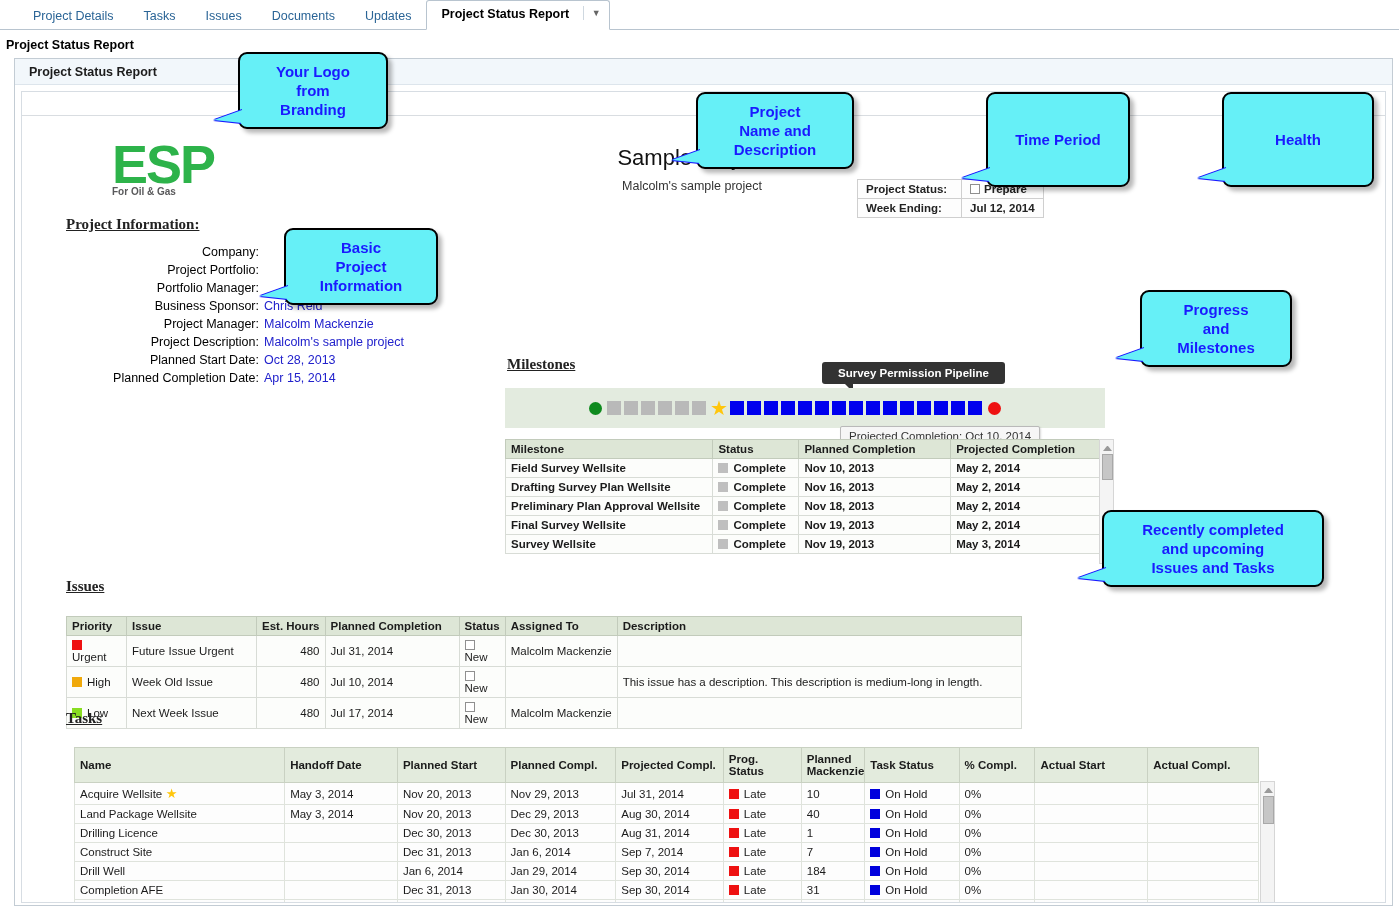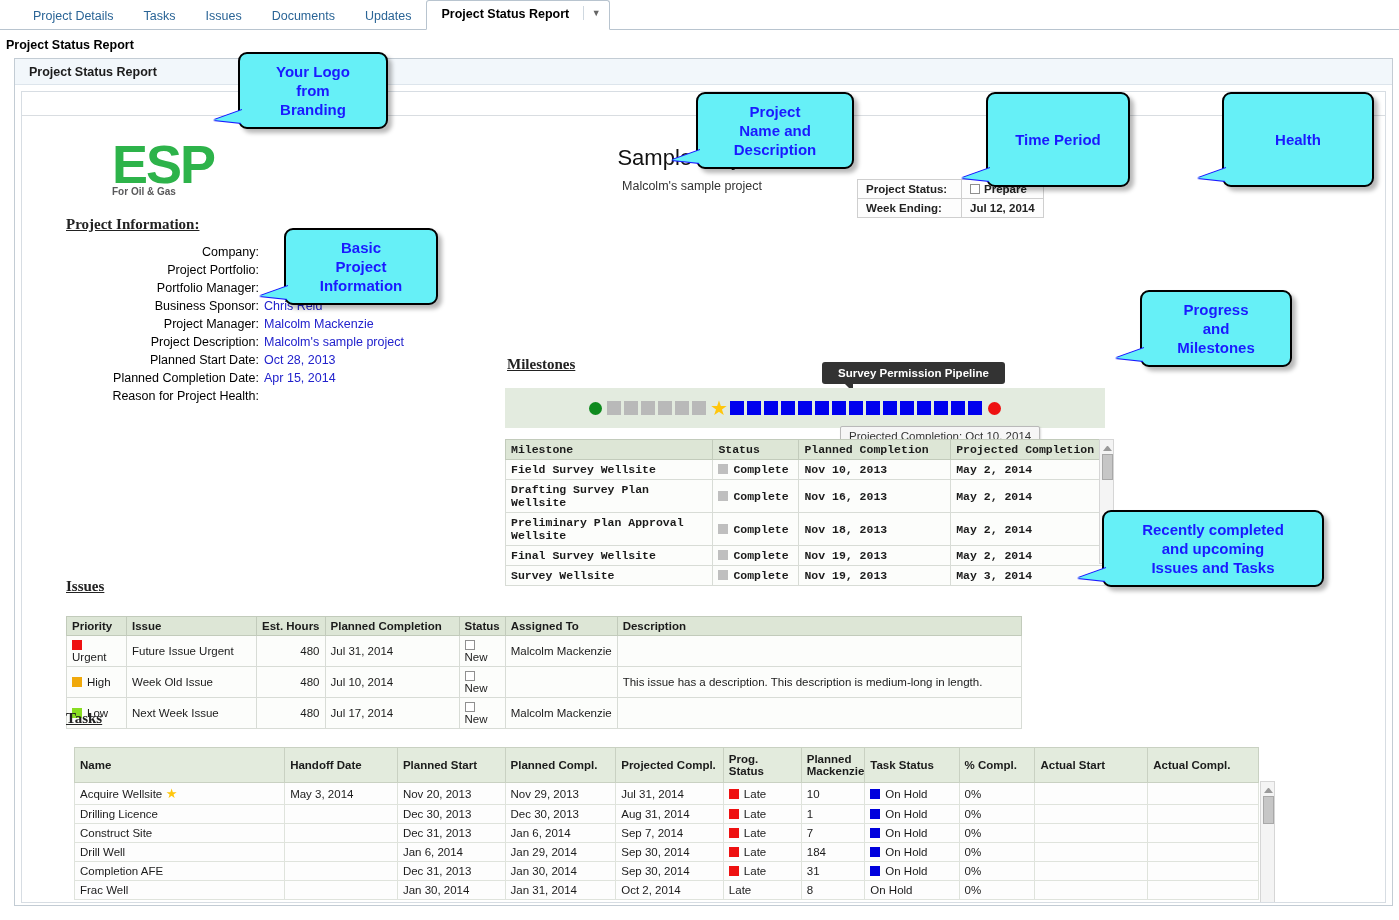--- a/index.html
+++ b/index.html
@@ -140,21 +140,21 @@
     border-left:9px solid transparent; border-right:0px solid transparent;
     border-top:9px solid #333333;
   }
   .ms-tip-light{
     position:absolute; left:818px; top:334px; background:#f6f6f6; color:#333;
     font-size:11.5px; padding:3px 8px; border:1px solid #b9b9b9;
     border-radius:2px; box-shadow:1px 1px 2px rgba(0,0,0,.15);
   }
 
   
-  .ms-tblwrap{ position:absolute; left:483px; top:347px; width:608px;font-family:Liberation Mono, monospace; }
+  .ms-tblwrap{ position:absolute; left:483px; top:347px; width:608px; }
   table.grid{ border-collapse:collapse; width:100%; font-size:11.5px; }
   table.grid th{
     background:#dde6d6; border:1px solid #c2cbbb; padding:3px 5px;
     text-align:left; font-weight:bold; color:#1b1b1b; white-space:nowrap;
   }
   table.grid td{
     border:1px solid #d8dcd6; padding:3px 5px; background:#fcfdfb;
     font-weight:bold; color:#1b1b1b; vertical-align:middle;
   }
   .sq{ display:inline-block; width:10px;height:10px; vertical-align:-1px; margin-right:5px;}
@@ -294,24 +294,20 @@
               <div class="pi-label">Project Description:</div>
               <div class="pi-value">Malcolm's sample project</div>
             </div>
             <div class="pi-row">
               <div class="pi-label">Planned Start Date:</div>
               <div class="pi-value">Oct 28, 2013</div>
             </div>
             <div class="pi-row">
               <div class="pi-label">Planned Completion Date:</div>
               <div class="pi-value">Apr 15, 2014</div>
-            </div>
-            <div class="pi-row">
-              <div class="pi-label">Reason for Project Health:</div>
-              <div class="pi-value"></div>
             </div>
           </div>
       </div>
 
       <div class="sec-title ms-title">Milestones</div>
 
       <div class="ms-tip-dark">Survey Permission Pipeline</div>
 
       <div class="ms-bar" id="ms-bar">
           <span class="ms-chip circle-green"></span>
@@ -477,20 +473,33 @@
                 <td>Nov 29, 2013</td>
                 <td>Jul 31, 2014</td>
                 <td><span class="sq red"></span>Late</td>
                 <td>10</td>
                 <td><span class="sq blue"></span>On Hold</td>
                 <td class="ctr">0%</td>
                 <td></td>
                 <td></td>
               </tr>
               <tr>
+                <td>Land Package Wellsite</td>
+                <td>May 3, 2014</td>
+                <td>Nov 20, 2013</td>
+                <td>Dec 29, 2013</td>
+                <td>Aug 30, 2014</td>
+                <td><span class="sq red"></span>Late</td>
+                <td>40</td>
+                <td><span class="sq blue"></span>On Hold</td>
+                <td class="ctr">0%</td>
+                <td></td>
+                <td></td>
+              </tr>
+              <tr>
                 <td>Drilling Licence</td>
                 <td></td>
                 <td>Dec 30, 2013</td>
                 <td>Dec 30, 2013</td>
                 <td>Aug 31, 2014</td>
                 <td><span class="sq red"></span>Late</td>
                 <td>1</td>
                 <td><span class="sq blue"></span>On Hold</td>
                 <td class="ctr">0%</td>
                 <td></td>

